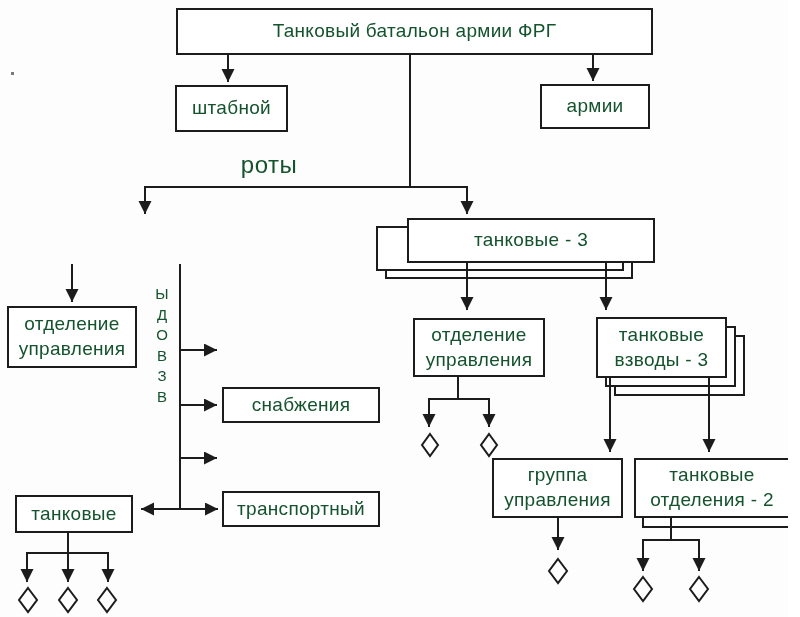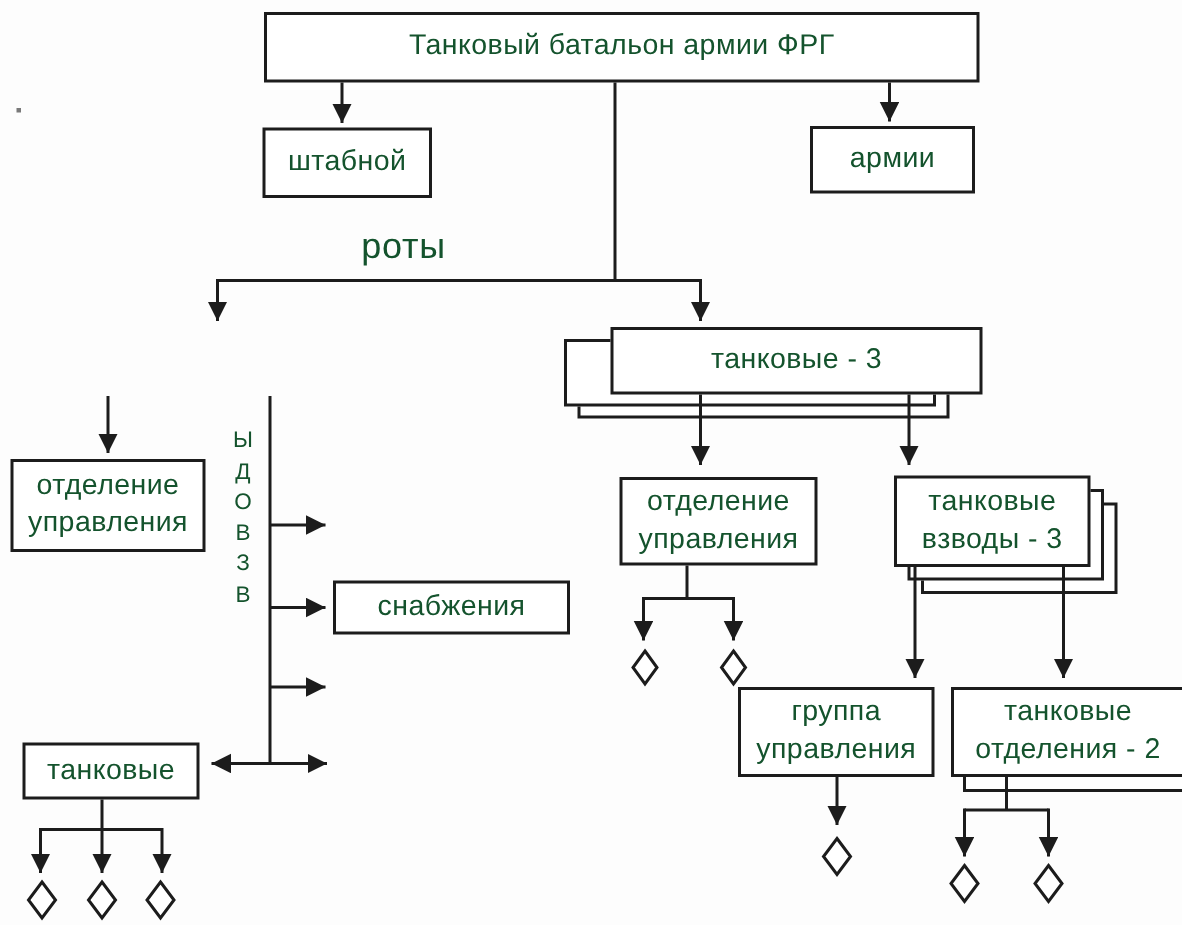--- a/index.html
+++ b/index.html
@@ -38,20 +38,21 @@
 Д
 О
 В
 З
 В</div>
 
 
   <div class="box" style="left:222px;top:387px;width:158px;height:36px;">снабжения</div>
 
 
+  <div class="box" style="left:222px;top:491px;width:158px;height:36px;">транспортный</div>
 
   <div class="box" style="left:15px;top:495px;width:118px;height:38px;">танковые</div>
 
   <div class="shadow" style="left:385px;top:234px;width:248px;height:45px;"></div>
   <div class="shadow" style="left:376px;top:226px;width:248px;height:45px;"></div>
   <div class="box" style="left:367px;top:218px;width:248px;height:45px;margin-left:40px;">танковые - 3</div>
 
   <div class="box" style="left:413px;top:318px;width:132px;height:59px;">отделение
 управления</div>
 

